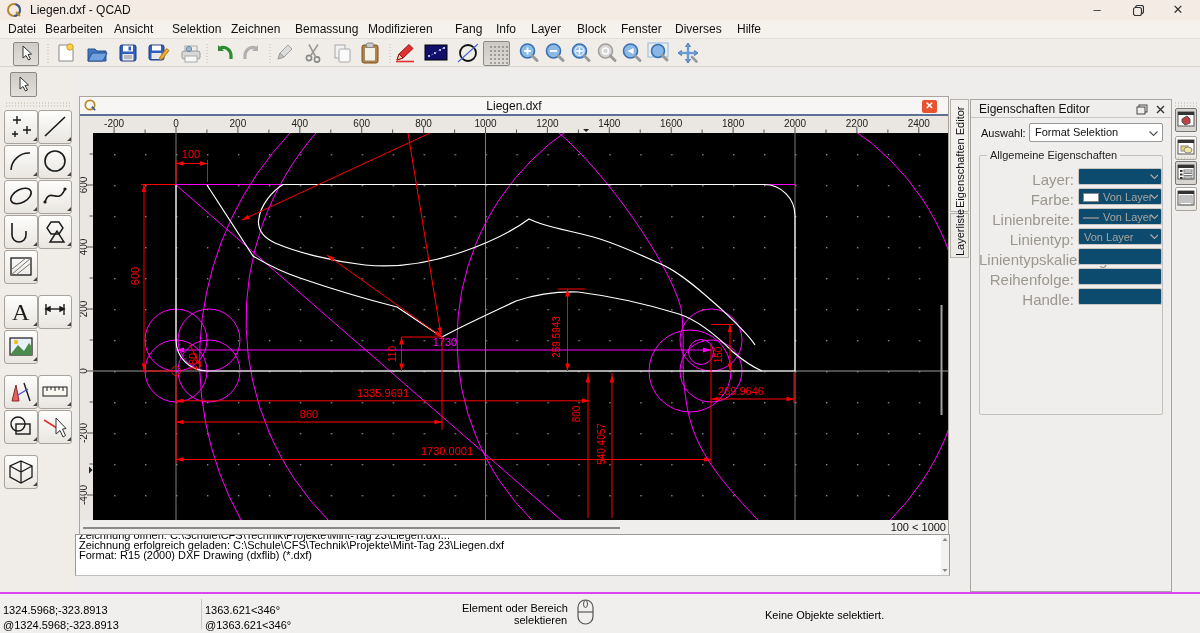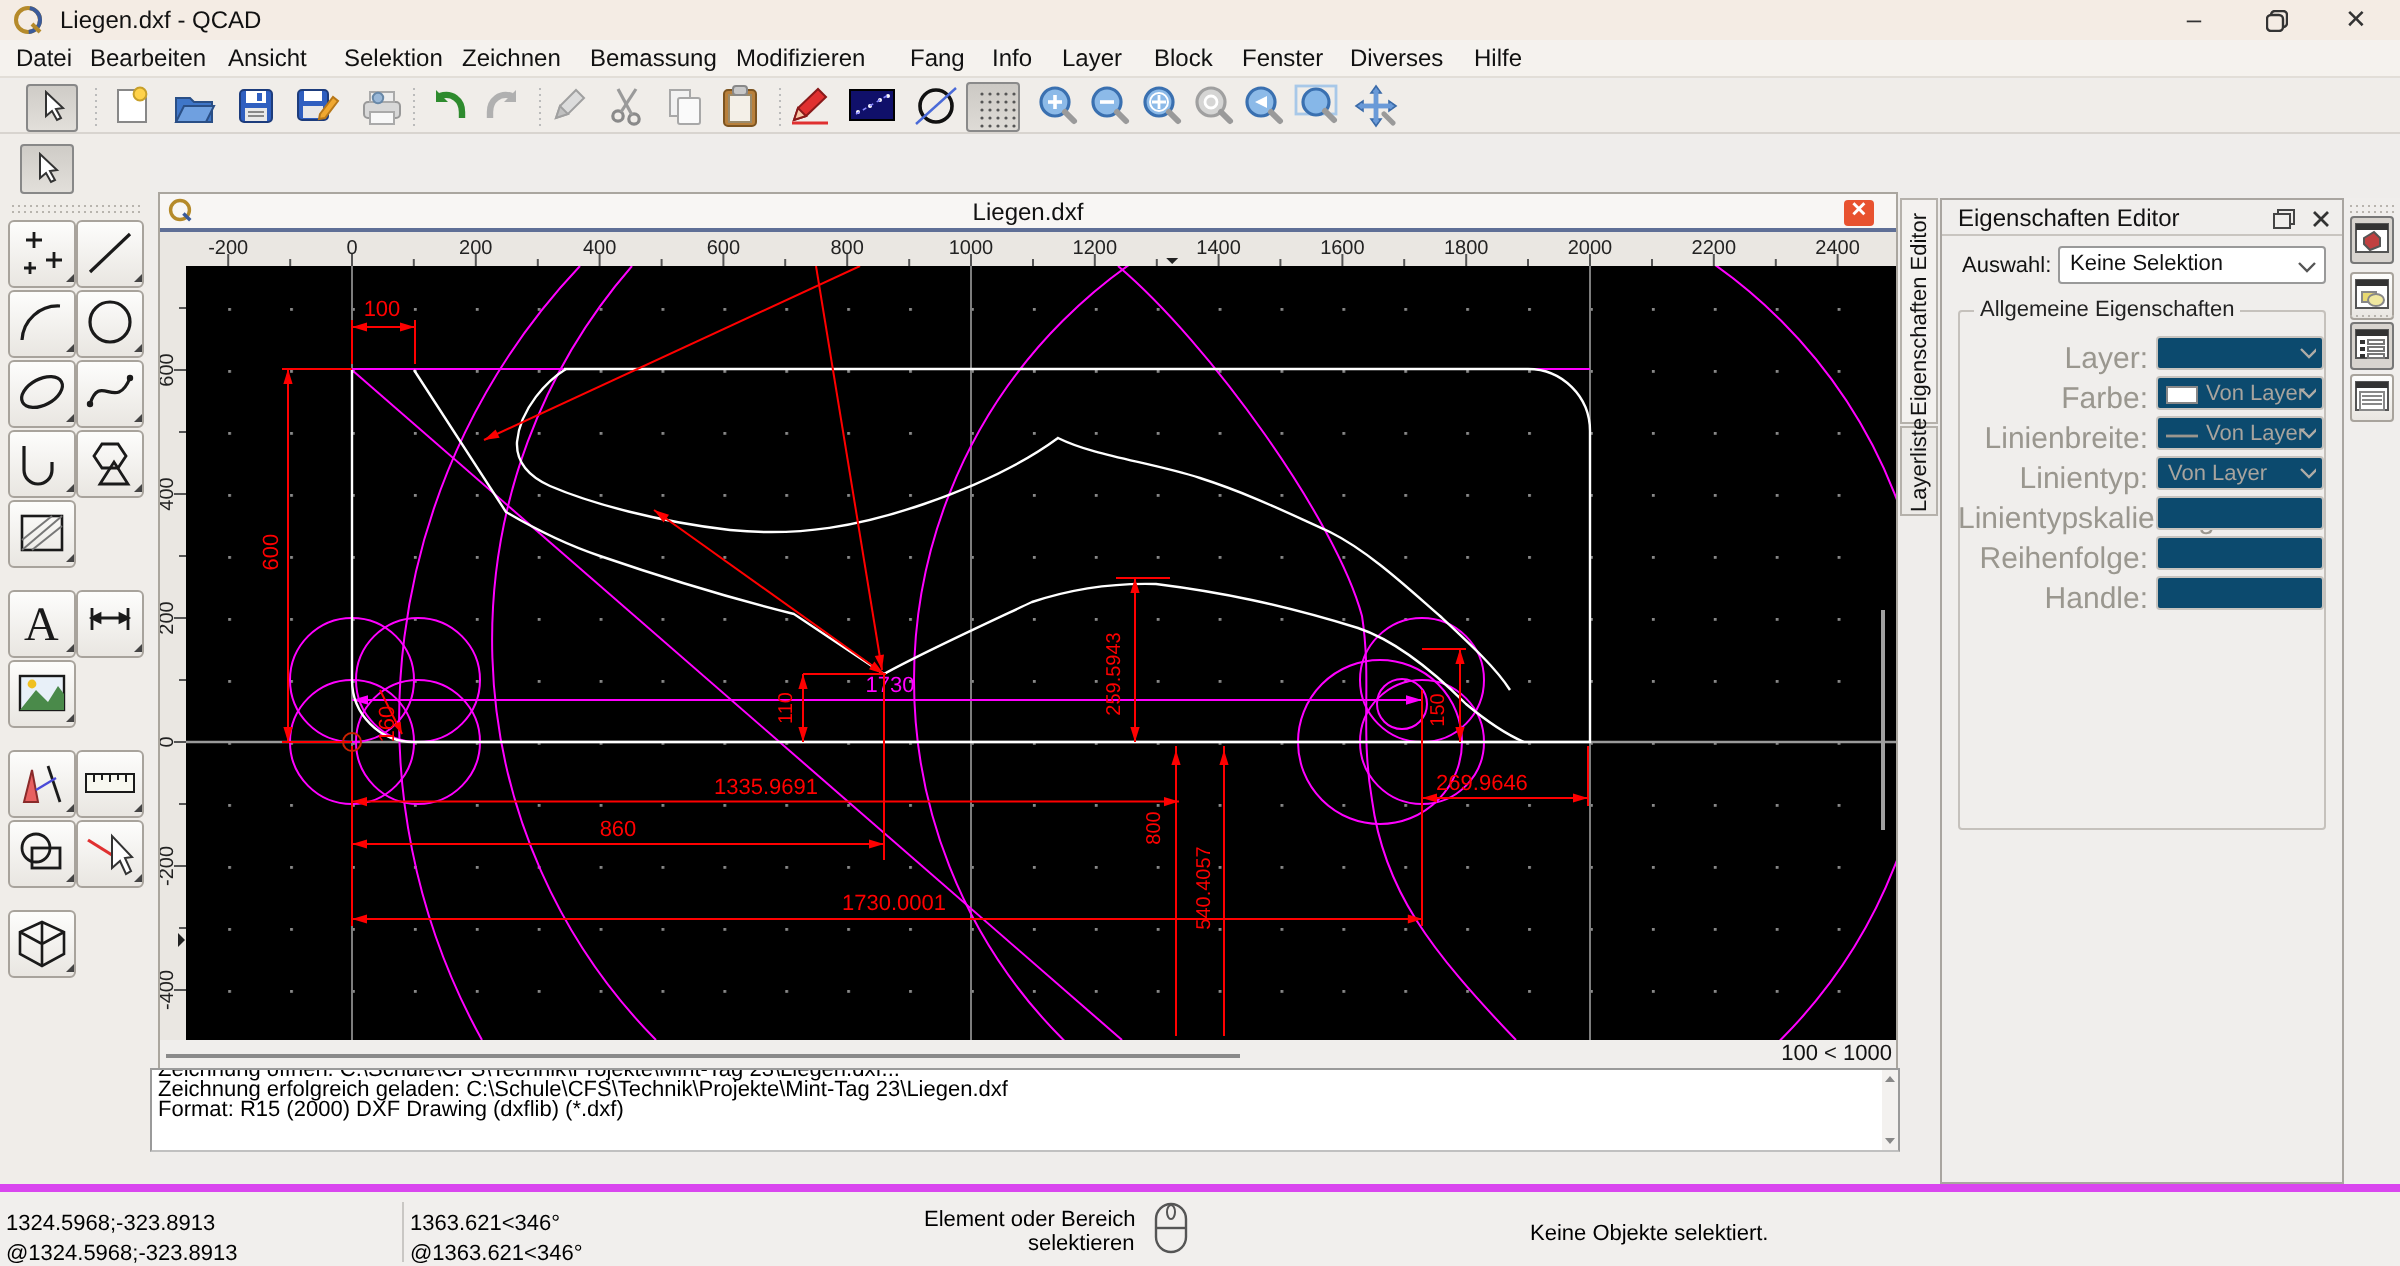--- a/index.html
+++ b/index.html
@@ -38,21 +38,21 @@
 .vtab div { position:absolute; left:3px; font-size:11px; color:#111; transform:rotate(-90deg); transform-origin:0 0; white-space:nowrap; }
 #dock { left:970px; top:99px; width:202px; height:493px; background:#f0eeec; border:1px solid #a9a5a0; }
 #dockhead { position:absolute; left:0; top:0; width:200px; height:18px; background:#f0eeec; border-bottom:1px solid #c9c5c0; }
 #dockhead .t { position:absolute; left:8px; top:2px; font-size:12px; color:#111; }
 .fieldlab { position:absolute; font-size:15px; color:#9a978f; text-align:right; width:95px; }
 .fieldbox { position:absolute; left:107px; width:84px; height:17px; background:#0c4a6e; border:1px solid #c8c4bf; border-radius:2px; }
 .chev { position:absolute; right:3px; top:5px; width:8px; height:6px; }
 #iconstrip { left:1172px; top:99px; width:28px; height:493px; background:#f0eeec; }
 .sbtn { position:absolute; left:3px; width:22px; height:24px; background:linear-gradient(#fdfdfc,#e9e6e1); border:1px solid #a8a39c; border-radius:2px; }
 
-#statusbar { left:0; top:592px; width:1200px; height:41px; background:#f1efed; border-top:4px solid #d946ef; font-size:11px; color:#000; }
+#statusbar { left:0; top:592px; width:1200px; height:41px; background:#f1efed; border-top:2px solid #d946ef; font-size:11px; color:#000; }
 #statusbar .s { position:absolute; white-space:nowrap; }
 </style>
 </head>
 <body>
 <div id="app">
   <div id="titlebar" class="abs">
     <svg class="abs" style="left:7px;top:3px" width="14" height="14" viewBox="0 0 14 14">
         <circle cx="7" cy="7" r="6" fill="none" stroke="#b58a2a" stroke-width="2"></circle>
         <circle cx="7" cy="7" r="6" fill="none" stroke="#3a5a9a" stroke-width="2" stroke-dasharray="9 20"></circle>
         <line x1="9" y1="9" x2="13" y2="13" stroke="#b58a2a" stroke-width="2"></line>
@@ -563,21 +563,21 @@
         <svg class="abs" style="left:165px;top:4px" width="12" height="11">
           <rect x="3" y="1" width="8" height="7" fill="none" stroke="#444"></rect>
           <rect x="1" y="3" width="8" height="7" fill="#f0eeec" stroke="#444"></rect>
         </svg>
         <svg class="abs" style="left:184px;top:4px" width="11" height="11">
           <path d="M2 2 L9 9 M9 2 L2 9" stroke="#333" stroke-width="1.4"></path>
         </svg>
       </div>
       <div class="abs" style="left:10px;top:27px;font-size:11px;color:#111">Auswahl:</div>
       <div class="abs" style="left:58px;top:23px;width:134px;height:19px;background:#fff;border:1px solid #999;border-radius:2px">
-        <div class="abs" style="left:5px;top:2px;font-size:11px;color:#111">Keine Selektion</div>
+        <div class="abs" style="left:5px;top:2px;font-size:11px;color:#111">Format Selektion</div>
         <svg class="abs" style="right:4px;top:7px" width="9" height="6">
           <path d="M0.5 0.5 L4.5 4.5 L8.5 0.5" fill="none" stroke="#555" stroke-width="1.2"></path>
         </svg>
       </div>
       <div class="abs" style="left:8px;top:55px;width:184px;height:260px;border:1px solid #c5c1bc;border-radius:2px"></div>
       <div class="abs" style="left:16px;top:49px;background:#f0eeec;padding:0 3px;font-size:11px;color:#222">Allgemeine Eigenschaften</div>
       <div class="fieldlab" style="left:8px;top:71px">Layer:</div>
       <div class="fieldbox" style="top:68px">
         <svg class="chev" width="9" height="6">
           <path d="M0.5 0.5 L4.5 4.5 L8.5 0.5" fill="none" stroke="#b0aca6" stroke-width="1.2"></path>

